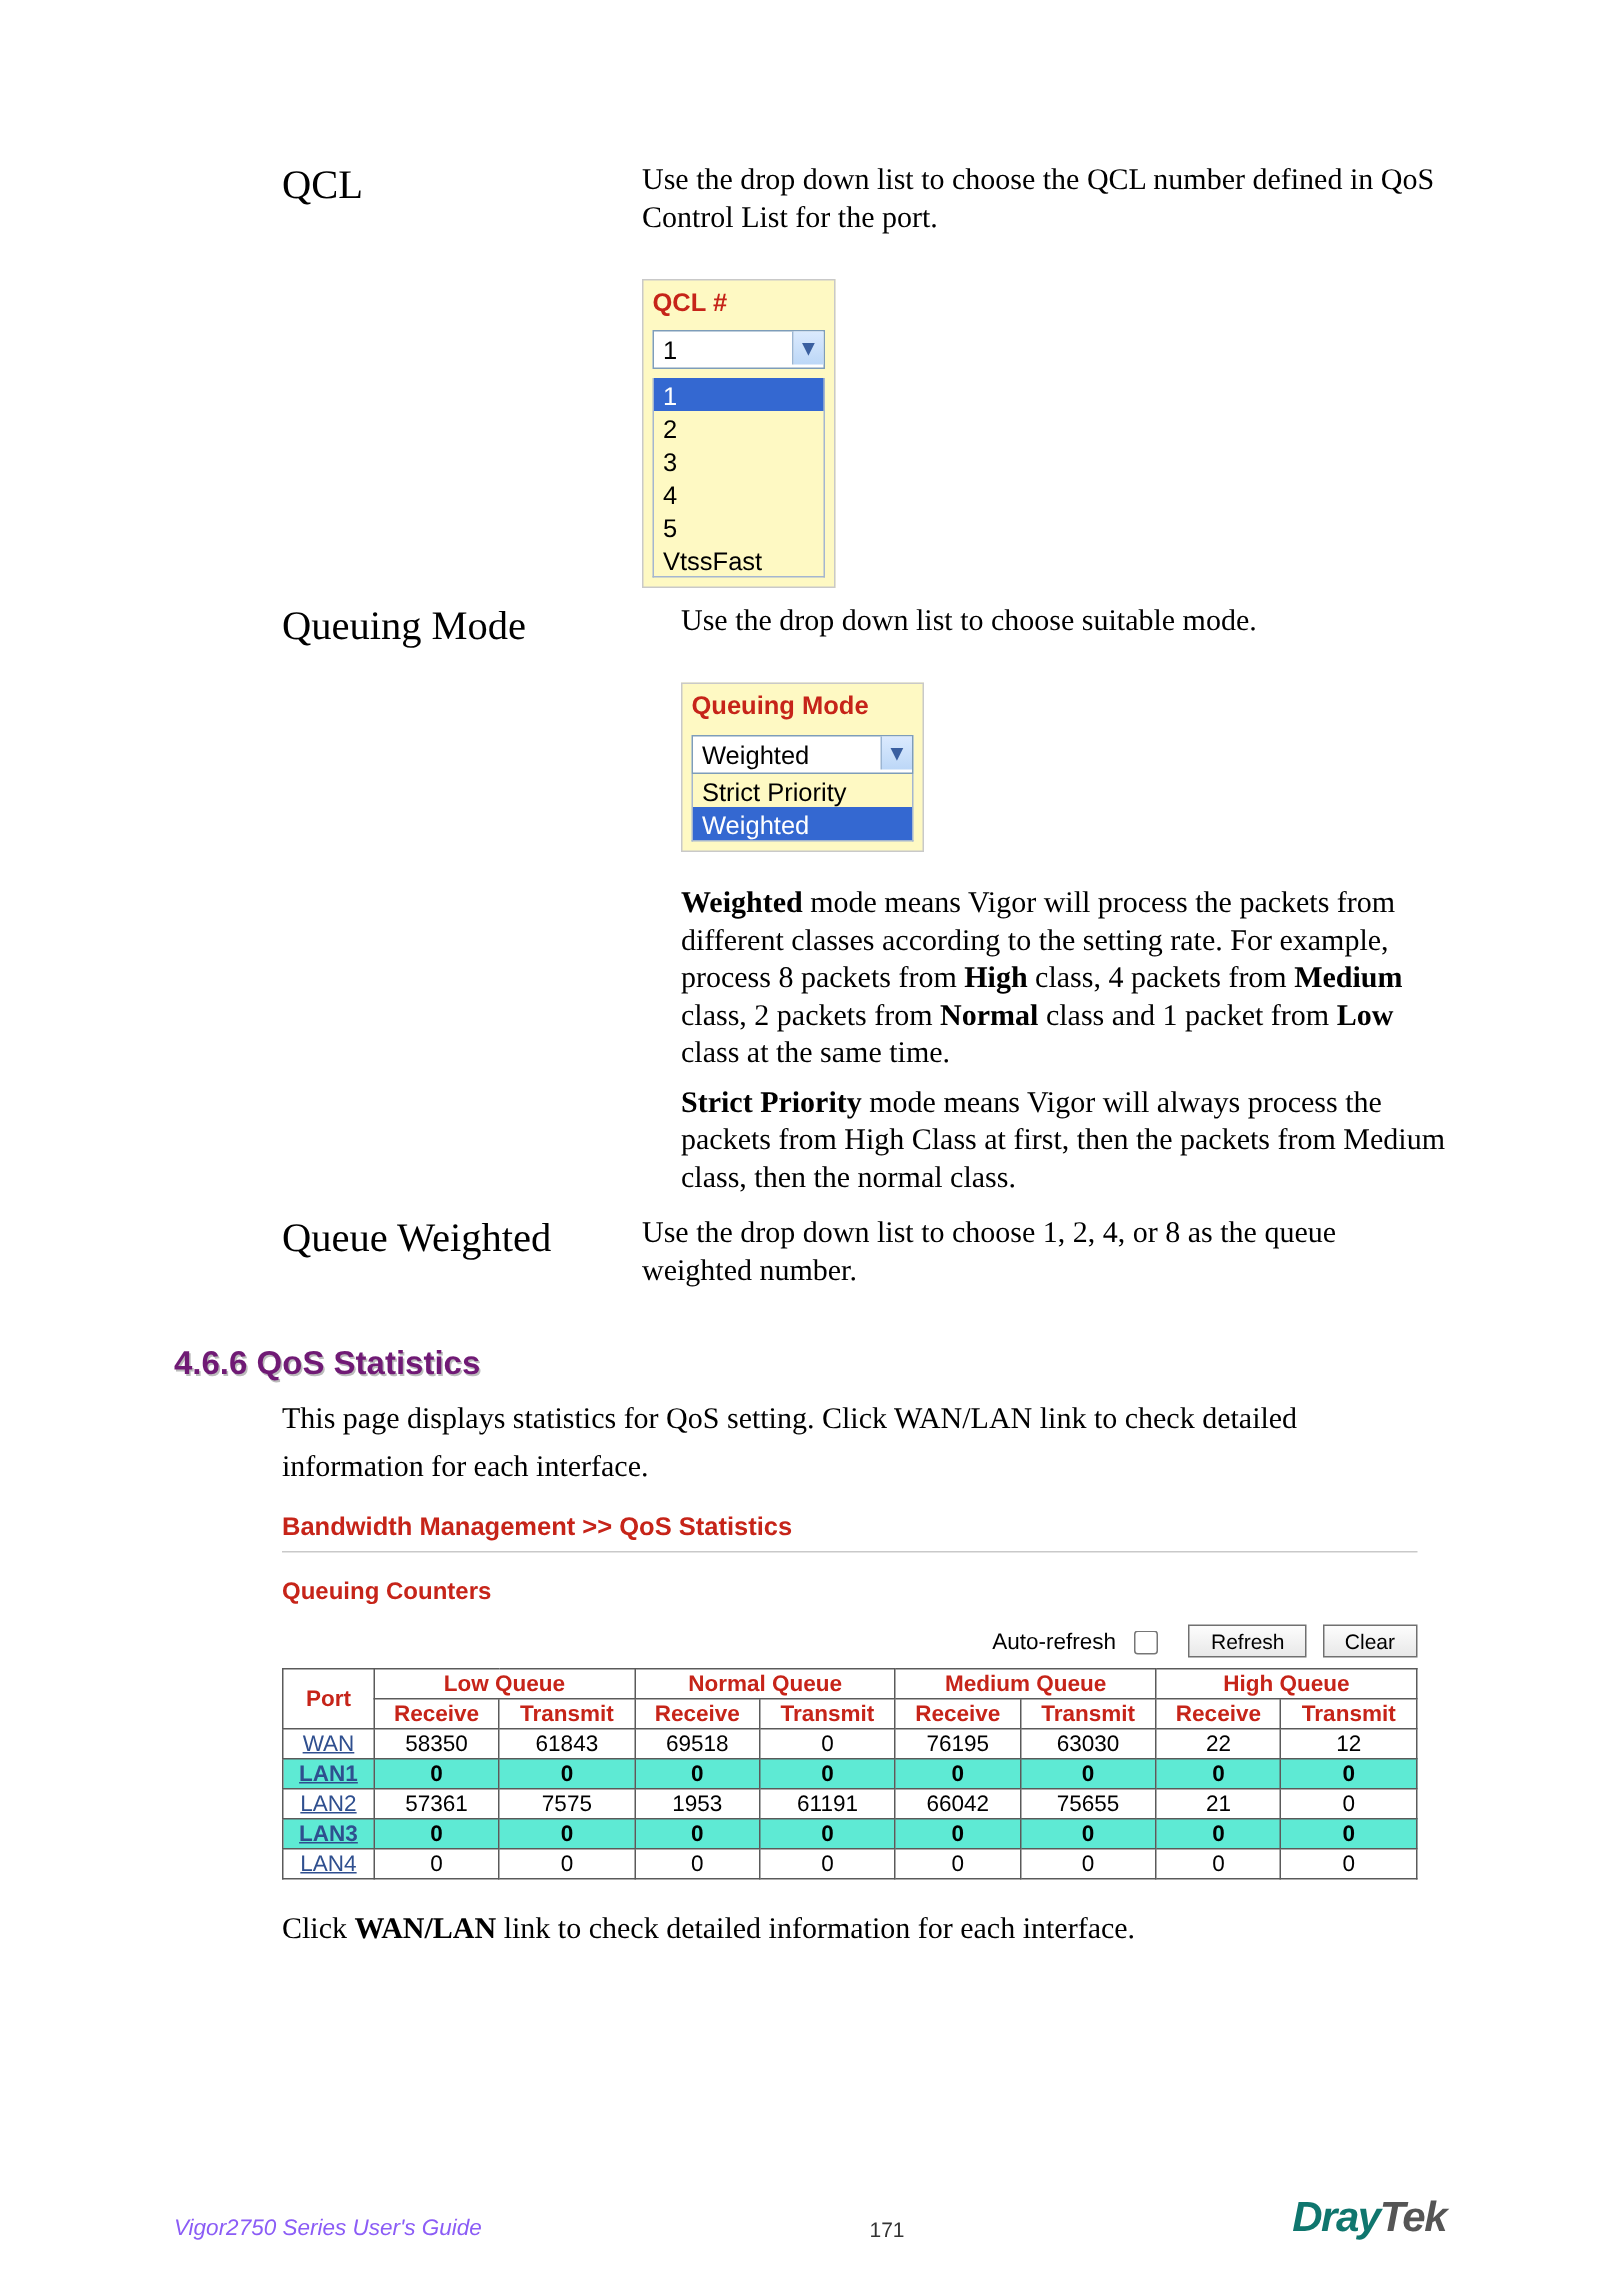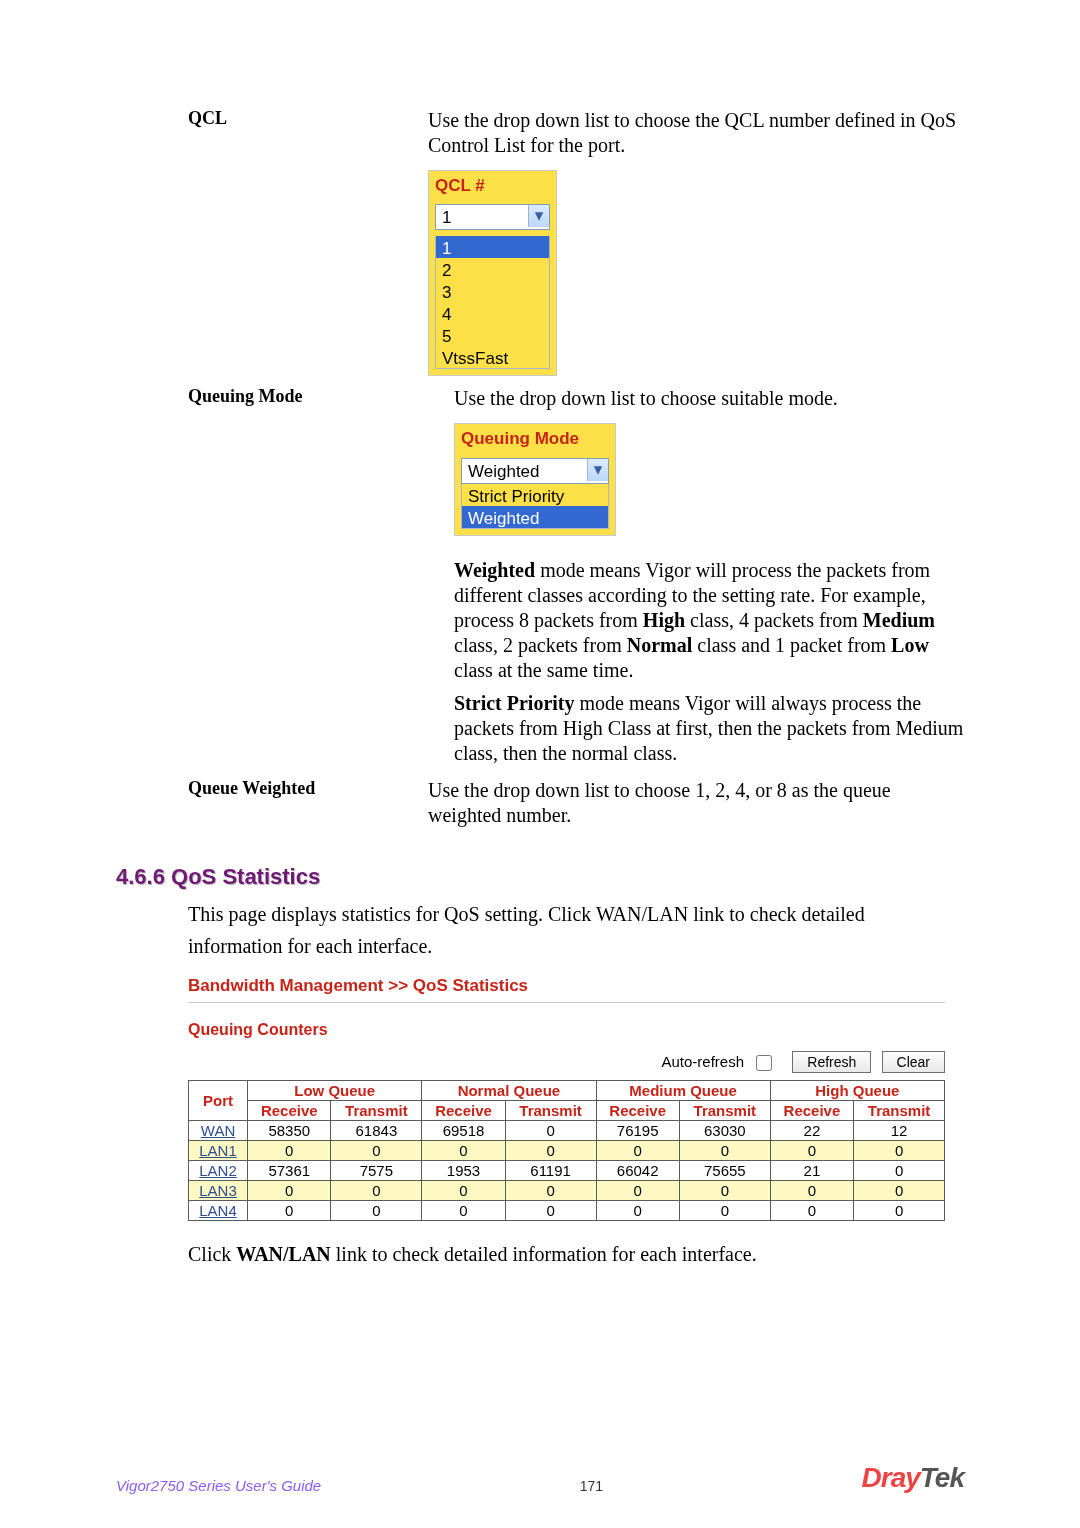--- a/index.html
+++ b/index.html
@@ -14,35 +14,35 @@
     box-sizing: border-box;
     width: 1080px;
     padding: 108px 116px 40px 116px;
     position: relative;
     min-height: 1528px;
   }
   .def-row { display: flex; margin-bottom: 4px; }
   .def-label {
     width: 240px;
     flex: 0 0 240px;
-    font-weight: bold;
-    font-size: 18px;
+    font-weight: normal;
+    font-size: 27px;
     padding-left: 72px;
   }
   .def-body {
     flex: 1;
     font-size: 20px;
     line-height: 1.25;
   }
   .def-body p { margin: 0 0 8px 0; }
   .fake-img {
     border: 1px solid #c9c9c9;
-    background: #fde047;
+    background: #fef9c3;
     display: inline-block;
-    margin-top: 4px;
+    margin-top: 20px;
     font-family: Arial, Helvetica, sans-serif;
     font-size: 17px;
   }
   .qcl-img { width: 127px; }
   .qcl-header {
     color: #c62419;
     font-weight: bold;
     padding: 4px 6px 2px 6px;
     border-bottom: 0;
   }
@@ -172,21 +172,21 @@
     font-weight: normal;
   }
   table.stats thead th {
     color: #c62419;
     font-weight: bold;
     background: #fff;
   }
   table.stats thead tr.sub th {
     font-weight: bold;
   }
-  table.stats tbody tr.even td { background: #fef9c3; }
+  table.stats tbody tr.even td { background: #5eead4; font-weight: bold; }
   table.stats tbody td.port a {
     color: #2f4f8f;
     text-decoration: underline;
   }
 
   .footnote {
     font-size: 20px;
     margin: 22px 0 0 72px;
   }
 
@@ -210,21 +210,21 @@
     color: #333;
     text-align: center;
     flex: 0 0 60px;
   }
   .brand {
     font-size: 28px;
     font-weight: 800;
     font-style: italic;
     letter-spacing: -1px;
   }
-  .brand .dray { color: #ef4444; font-style: italic; }
+  .brand .dray { color: #0f766e; font-style: italic; }
   .brand .tek { color: #555; }
 
 </style>
 </head>
 <body>
 
 <div class="page">
 
   <div class="def-row">
     <div class="def-label">QCL</div>

